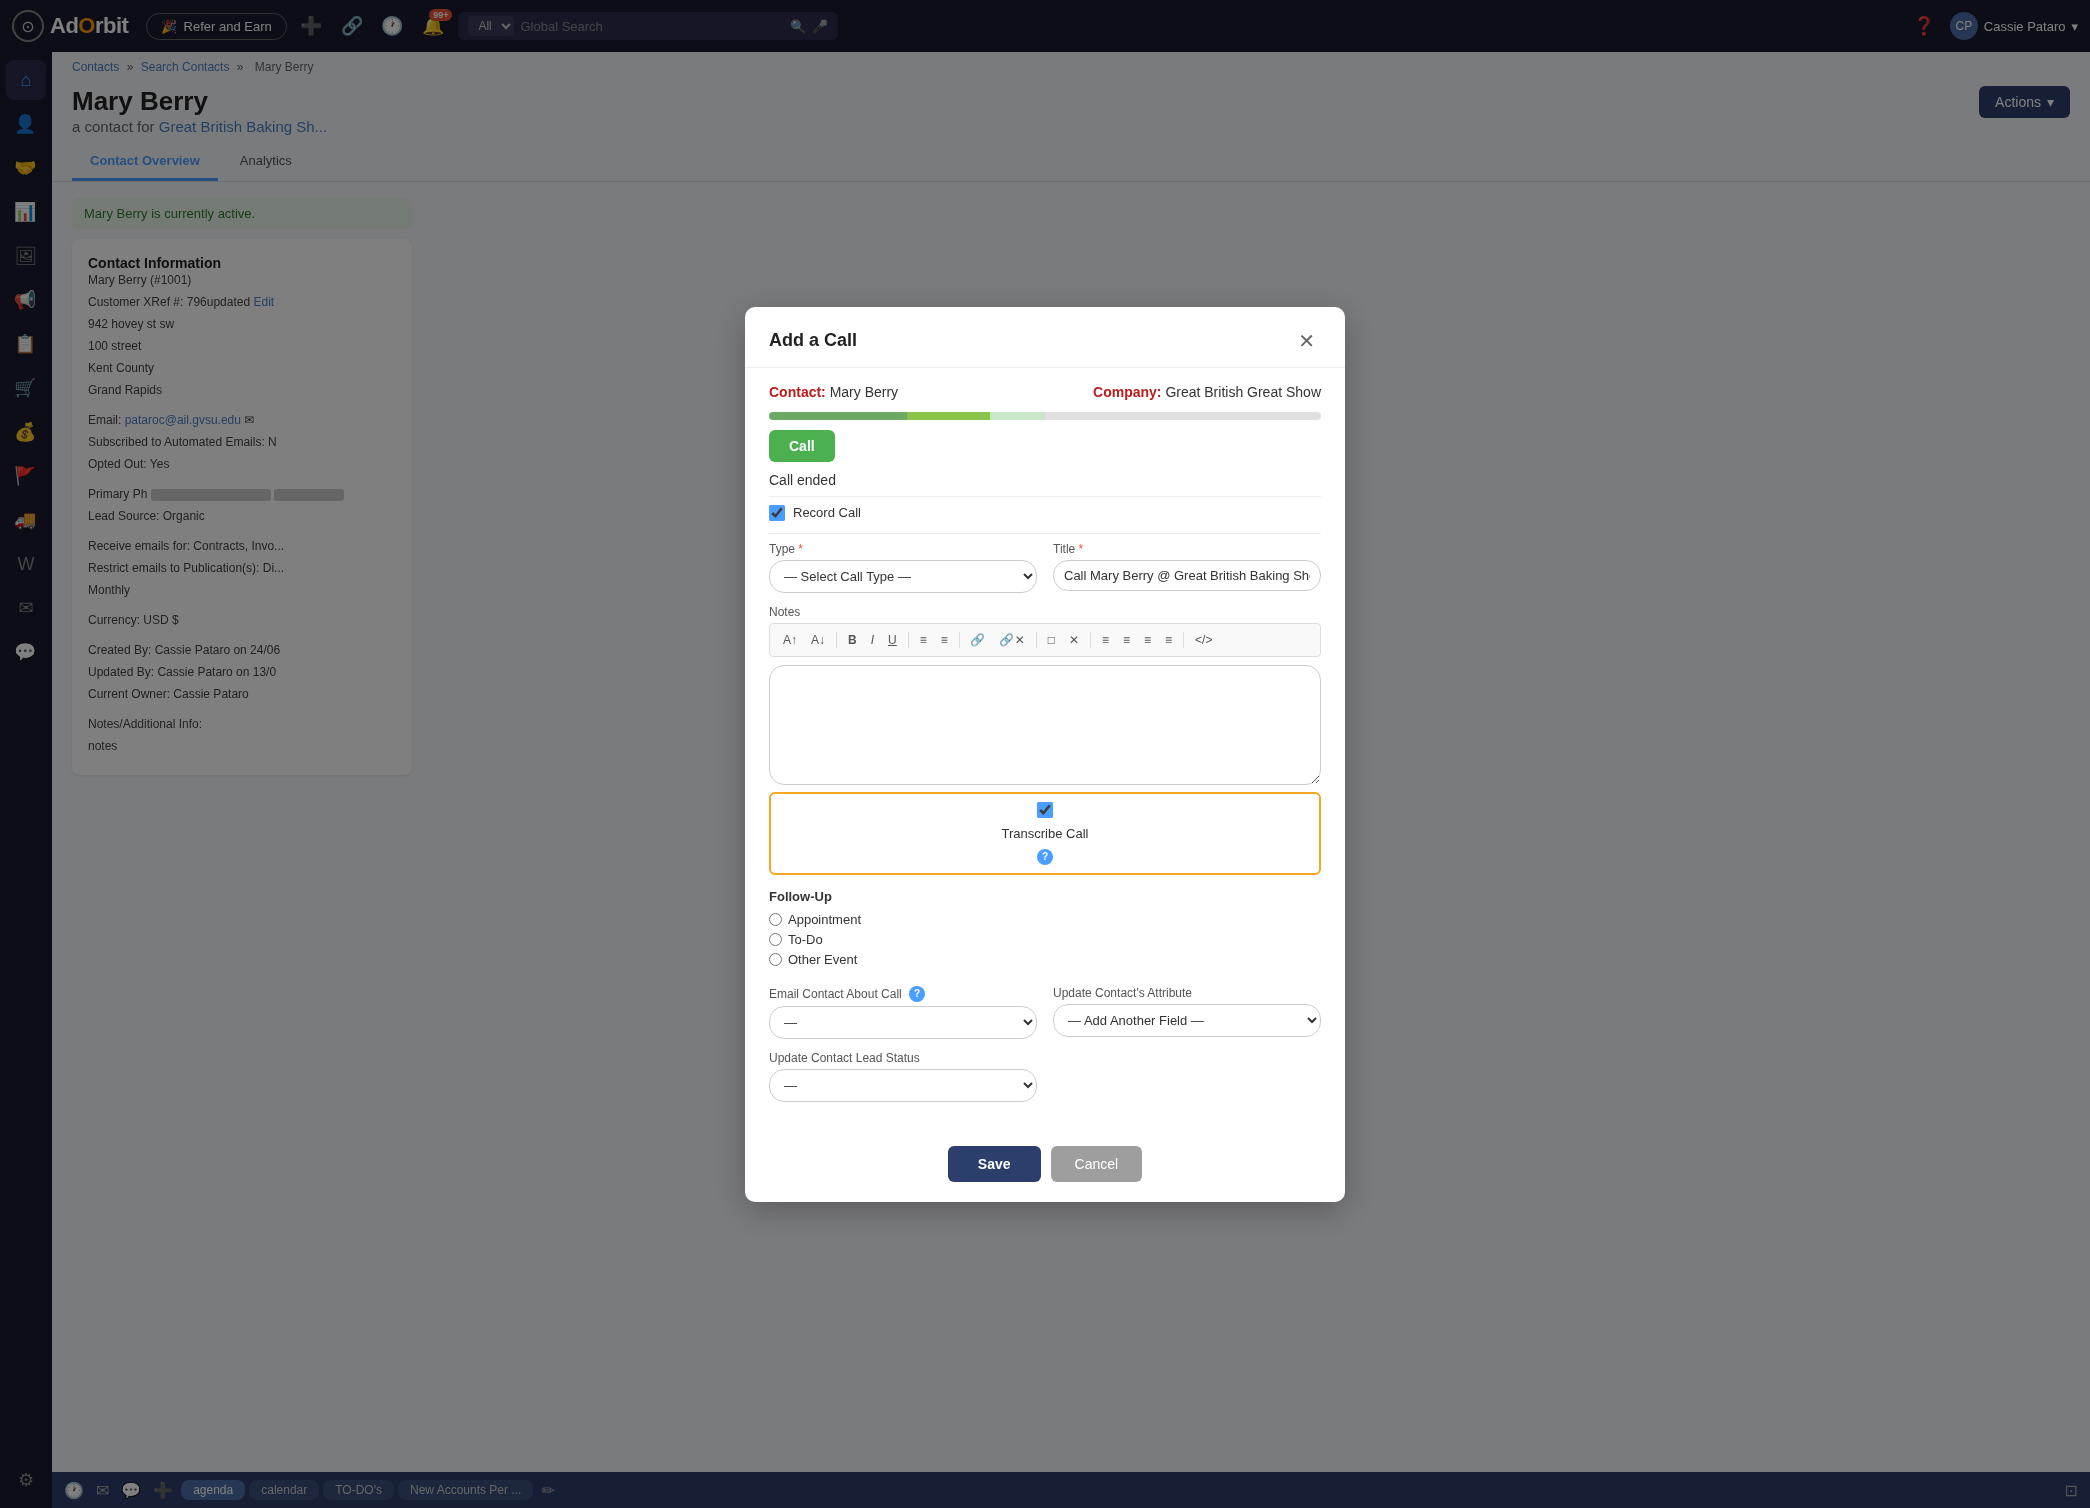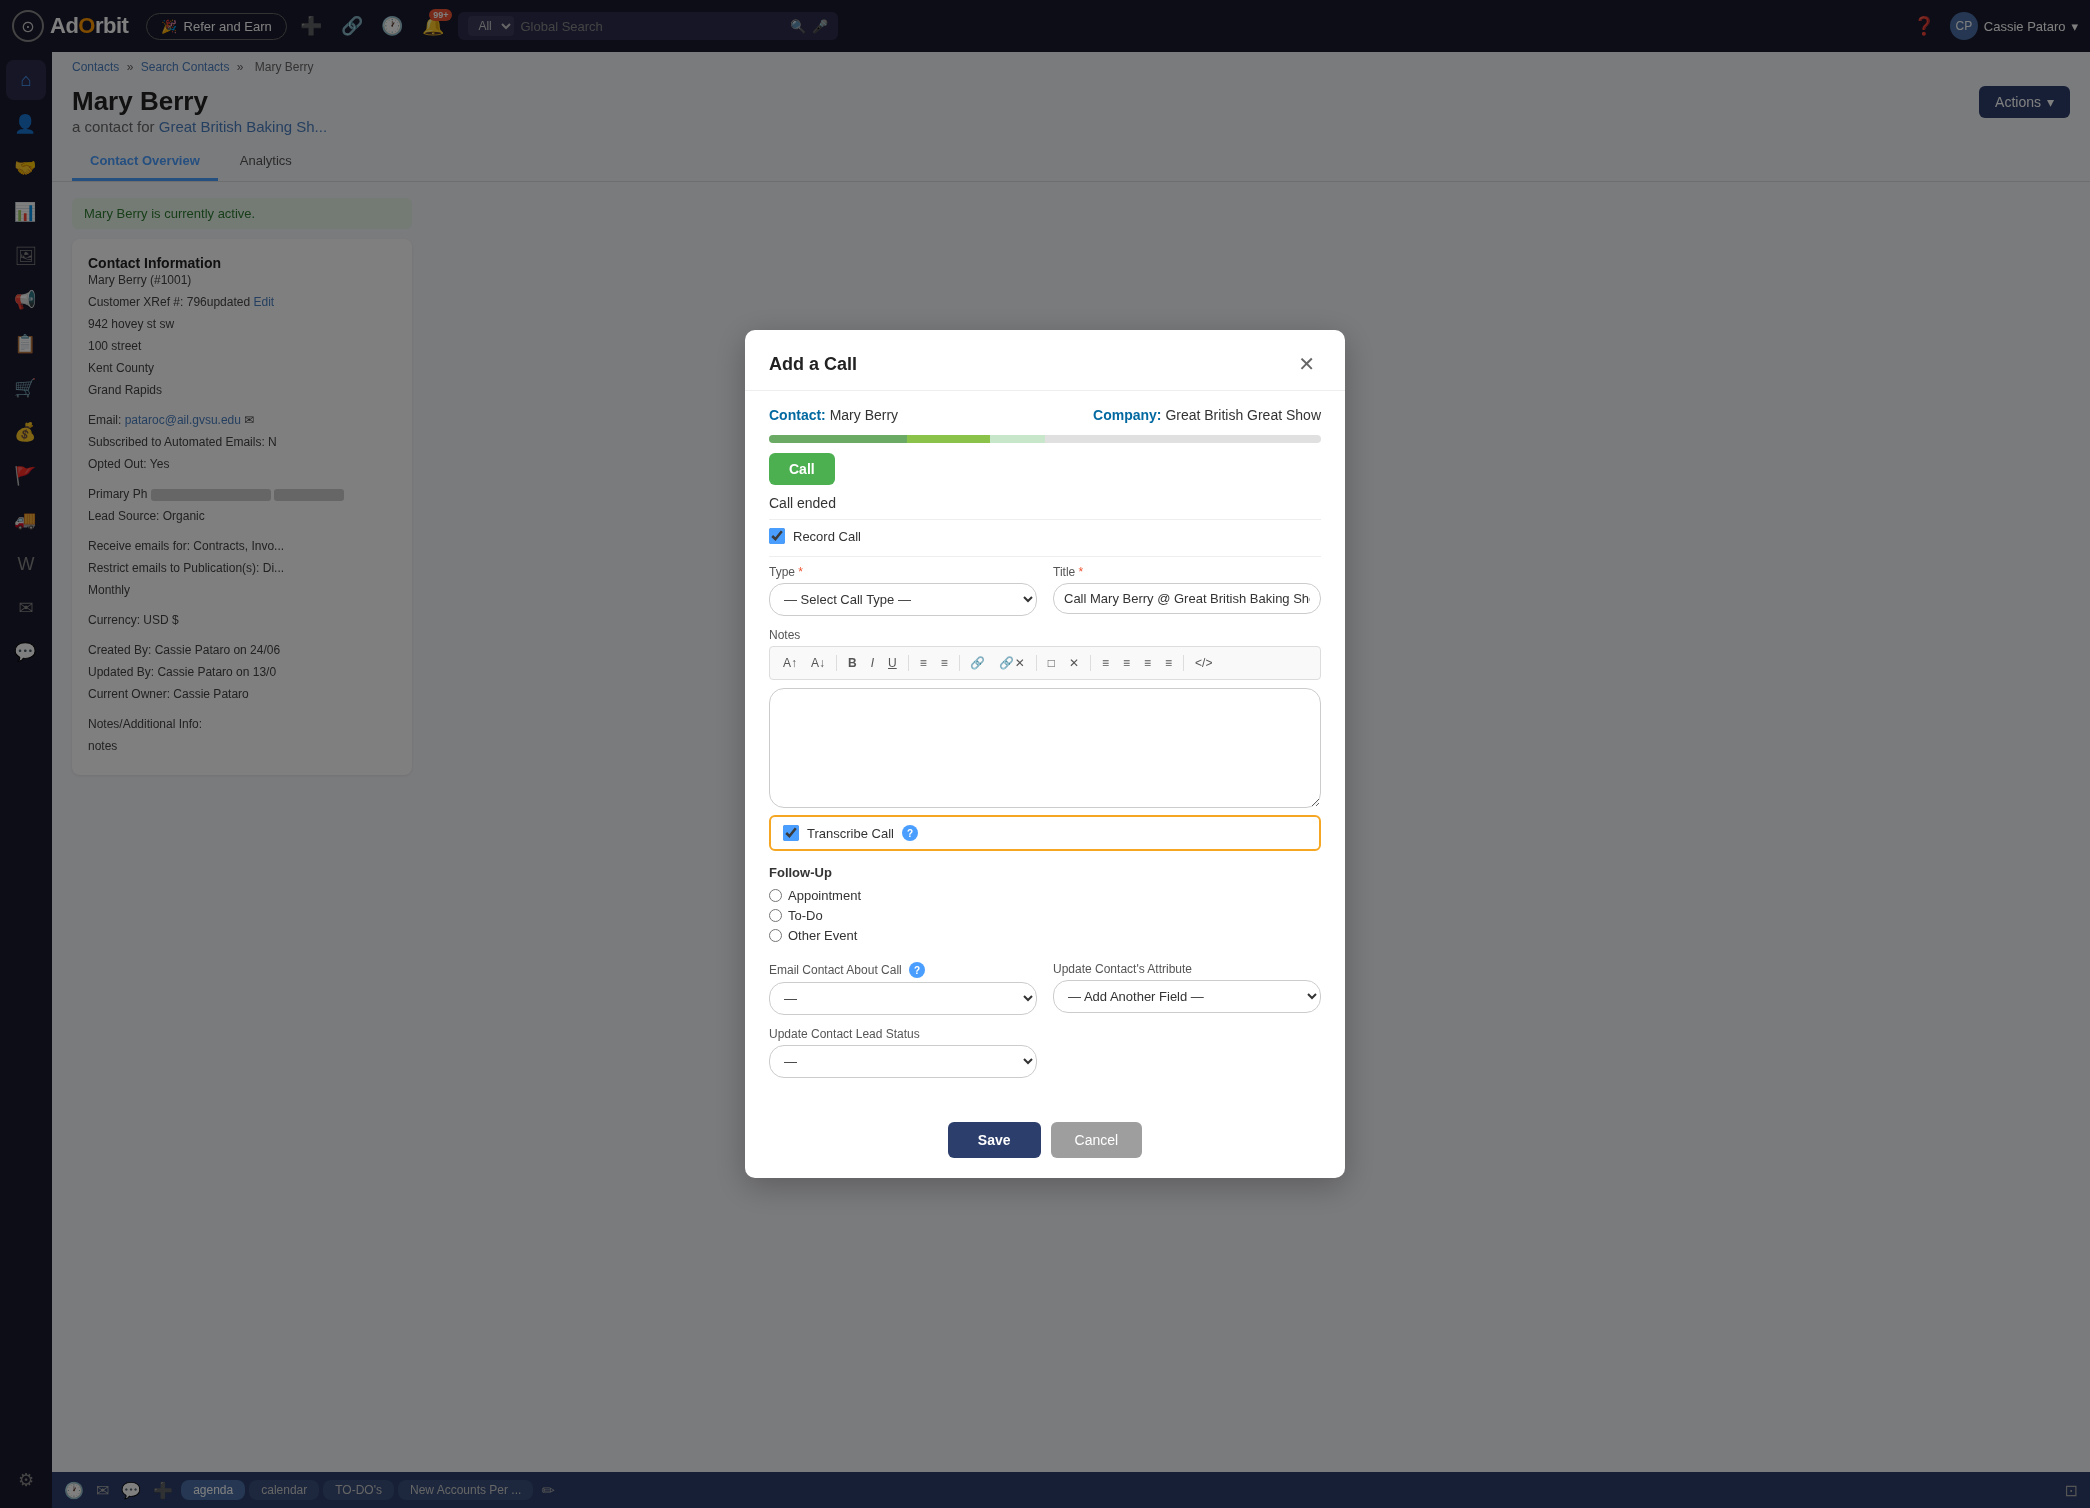--- a/index.html
+++ b/index.html
@@ -96,21 +96,21 @@
     .modal {
       background: #fff; border-radius: 10px; width: 600px; max-height: 90vh;
       overflow-y: auto; box-shadow: 0 8px 32px rgba(0,0,0,0.25); position: relative;
     }
     .modal-header { padding: 20px 24px 12px; border-bottom: 1px solid #eee; display: flex; align-items: center; justify-content: space-between; }
     .modal-title { font-size: 18px; font-weight: 600; color: #222; }
     .modal-close { background: none; border: none; font-size: 20px; cursor: pointer; color: #666; padding: 2px 6px; }
     .modal-body { padding: 16px 24px; }
 
     .contact-info-row { display: flex; justify-content: space-between; margin-bottom: 12px; font-size: 14px; }
-    .contact-info-row .label { font-weight: 600; color: #0369a1; }
+    .contact-info-row .label { font-weight: 600; color: #b91c1c; }
     .contact-info-row .value { color: #333; }
 
     
     .progress-bar { height: 8px; border-radius: 4px; background: #e0e0e0; margin-bottom: 10px; overflow: hidden; display: flex; }
     .progress-bar .seg1 { background: #6aaa64; width: 25%; }
     .progress-bar .seg2 { background: #8bc34a; width: 15%; }
     .progress-bar .seg3 { background: #c8e6c9; width: 10%; }
 
     
     .call-btn { background: #4caf50; color: #fff; border: none; border-radius: 6px; padding: 8px 20px; font-size: 14px; font-weight: 600; cursor: pointer; margin-bottom: 10px; }
@@ -140,21 +140,21 @@
       display: flex; align-items: center; gap: 4px; padding: 6px 8px;
       background: #f9f9f9; border: 1px solid #ddd; border-radius: 4px; margin-bottom: 8px;
       flex-wrap: wrap;
     }
     .toolbar-btn { background: none; border: none; font-size: 12px; cursor: pointer; padding: 3px 5px; color: #555; border-radius: 3px; }
     .toolbar-sep { width: 1px; height: 16px; background: #ddd; margin: 0 2px; }
 
     
     .transcribe-row {
       display: flex; align-items: center; gap: 8px; margin-bottom: 14px;
-      border: 2px solid #f5a623; border-radius: 6px; padding: 8px 12px; background: #fff;
+      border: 2px solid #f5a623; border-radius: 6px; padding: 8px 12px; background: #fff; flex-direction: column;
     }
 
     
     .followup-section { display: flex; gap: 16px; margin-bottom: 14px; }
     .followup-col { flex: 1; }
     .followup-label { font-size: 13px; font-weight: 600; color: #333; margin-bottom: 8px; }
     .radio-row { display: flex; align-items: center; gap: 6px; margin-bottom: 5px; font-size: 13px; }
     .radio-row input[type=radio] { accent-color: #4a9eff; }
     .notify-input { width: 100%; border: 1px solid #ccc; border-radius: 5px; padding: 6px 10px; font-size: 13px; }
 

